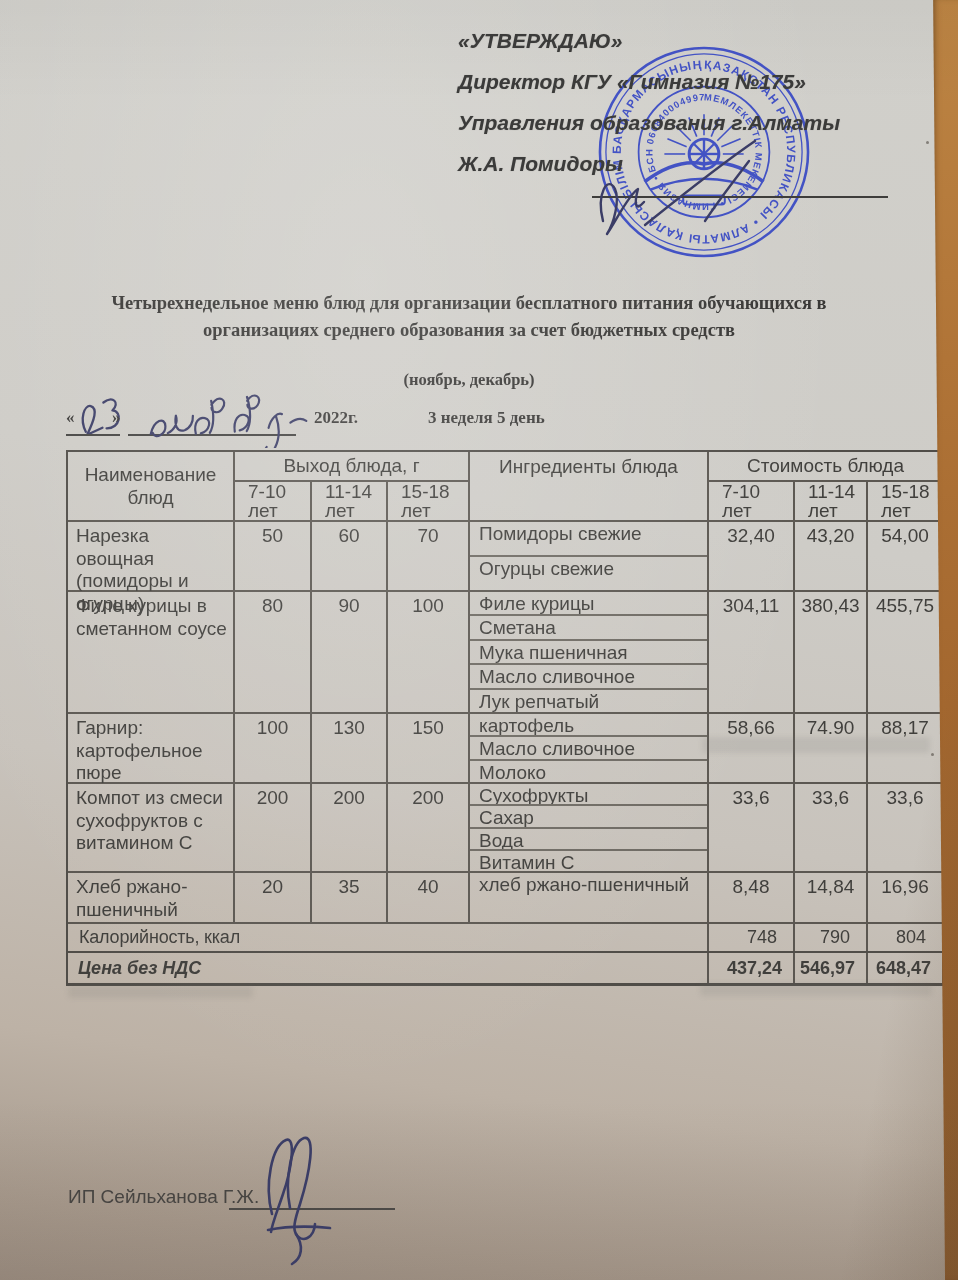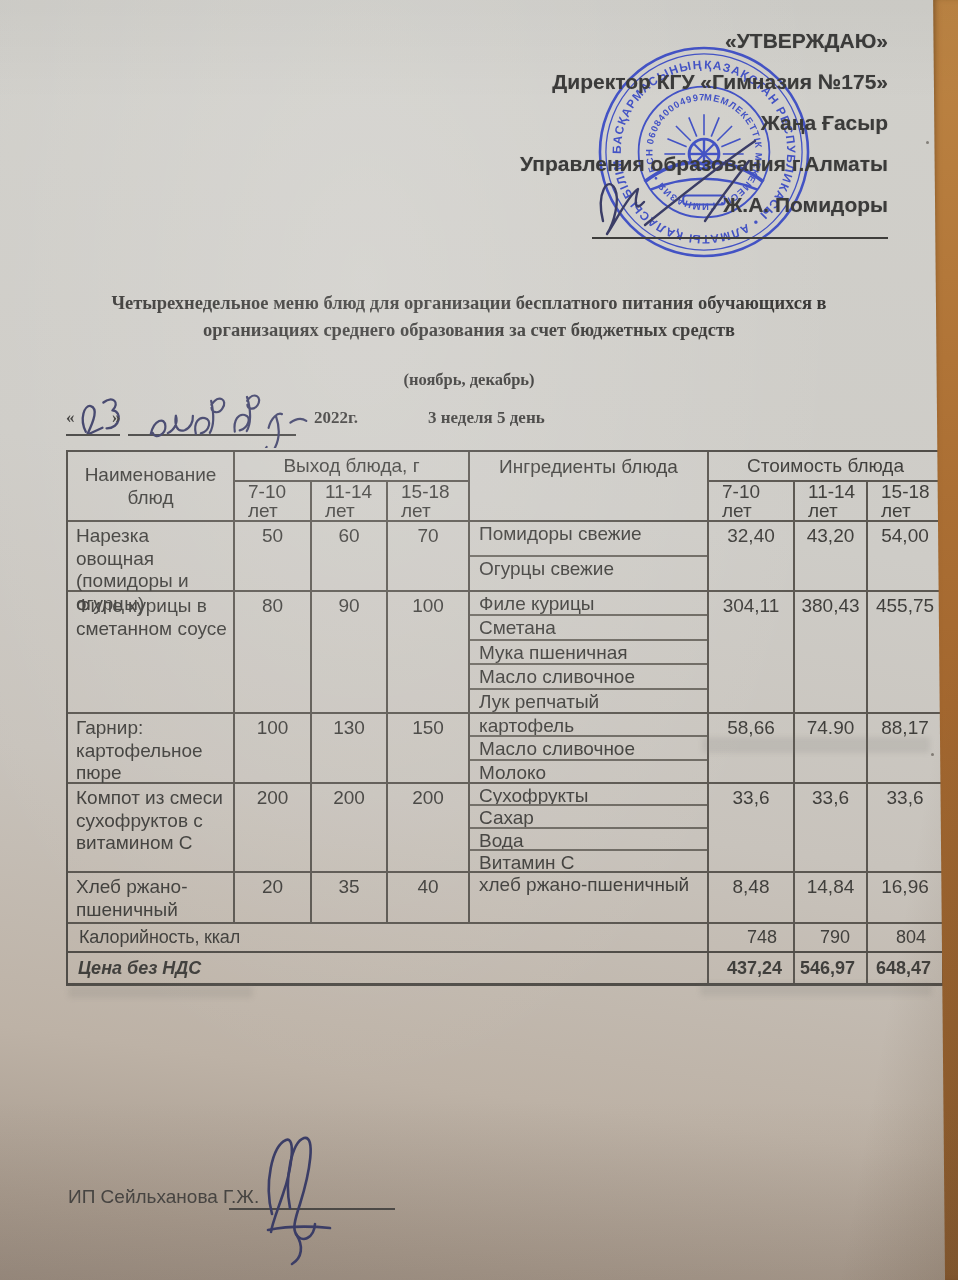--- a/index.html
+++ b/index.html
@@ -13,21 +13,21 @@
       radial-gradient(ellipse at 38% 22%,rgba(255,255,255,.16),transparent 58%),
       linear-gradient(100deg,transparent 90%,rgba(92,70,48,.18) 99%),
       linear-gradient(180deg,rgba(0,0,0,.03) 0%,transparent 8%,transparent 86%,rgba(92,72,58,.14) 100%);
   }
   .wood{position:absolute;top:0;right:0;width:27px;height:100%;
     background:linear-gradient(180deg,#bd8544 0%,#b07437 28%,#a3672f 55%,#96602d 80%,#8d5a2a 100%);
     clip-path:polygon(8% 0,100% 0,100% 100%,52% 100%);
     box-shadow:inset 7px 0 7px -4px rgba(62,36,14,.6);
   }
   
-  .approval{position:absolute;top:20px;right:70px;width:430px;text-align:right;z-index:3;}
+  .approval{position:absolute;top:20px;right:70px;width:430px;z-index:3;font-style:italic;}
   .appr-line{height:41px;line-height:41px;font-weight:bold;font-size:21px;color:#3b3b3a;
     text-shadow:0 0 1px rgba(60,60,60,.35);}
   .appr-underline{margin-top:12px;margin-left:auto;width:296px;border-bottom:2px solid #3e3d3b;height:0;}
   
   .stamp{position:absolute;left:595px;top:43px;width:218px;height:218px;z-index:2;
     opacity:.88;filter:blur(.4px);}
   .stamp-sig{position:absolute;left:585px;top:125px;width:220px;height:120px;z-index:4;}
   
   .title{position:absolute;left:58px;right:78px;top:290px;text-align:center;
     font-family:"Liberation Serif",serif;font-weight:bold;font-size:18.5px;line-height:27px;color:#373634;}
@@ -78,21 +78,20 @@
   .speck{position:absolute;width:3px;height:3px;border-radius:50%;background:rgba(70,62,55,.55);}
 </style>
 </head>
 <body>
 
 <div class="photo">
 
   <div class="approval">
     <div class="appr-line">«УТВЕРЖДАЮ»</div>
     <div class="appr-line">Директор КГУ «Гимназия №175»</div>
-    <div class="appr-line">Жаңа Ғасыр</div>
     <div class="appr-line">Управления образования г.Алматы</div>
     <div class="appr-line">Ж.А. Помидоры</div>
     <div class="appr-underline"></div>
   </div>
 
   <svg class="stamp" viewBox="0 0 220 220">
     <defs>
       <path id="ringOut" d="M110,26 a84,84 0 1 1 -0.02,0"></path>
       <path id="ringIn" d="M110,58 a52,52 0 1 1 -0.02,0"></path>
     </defs>

